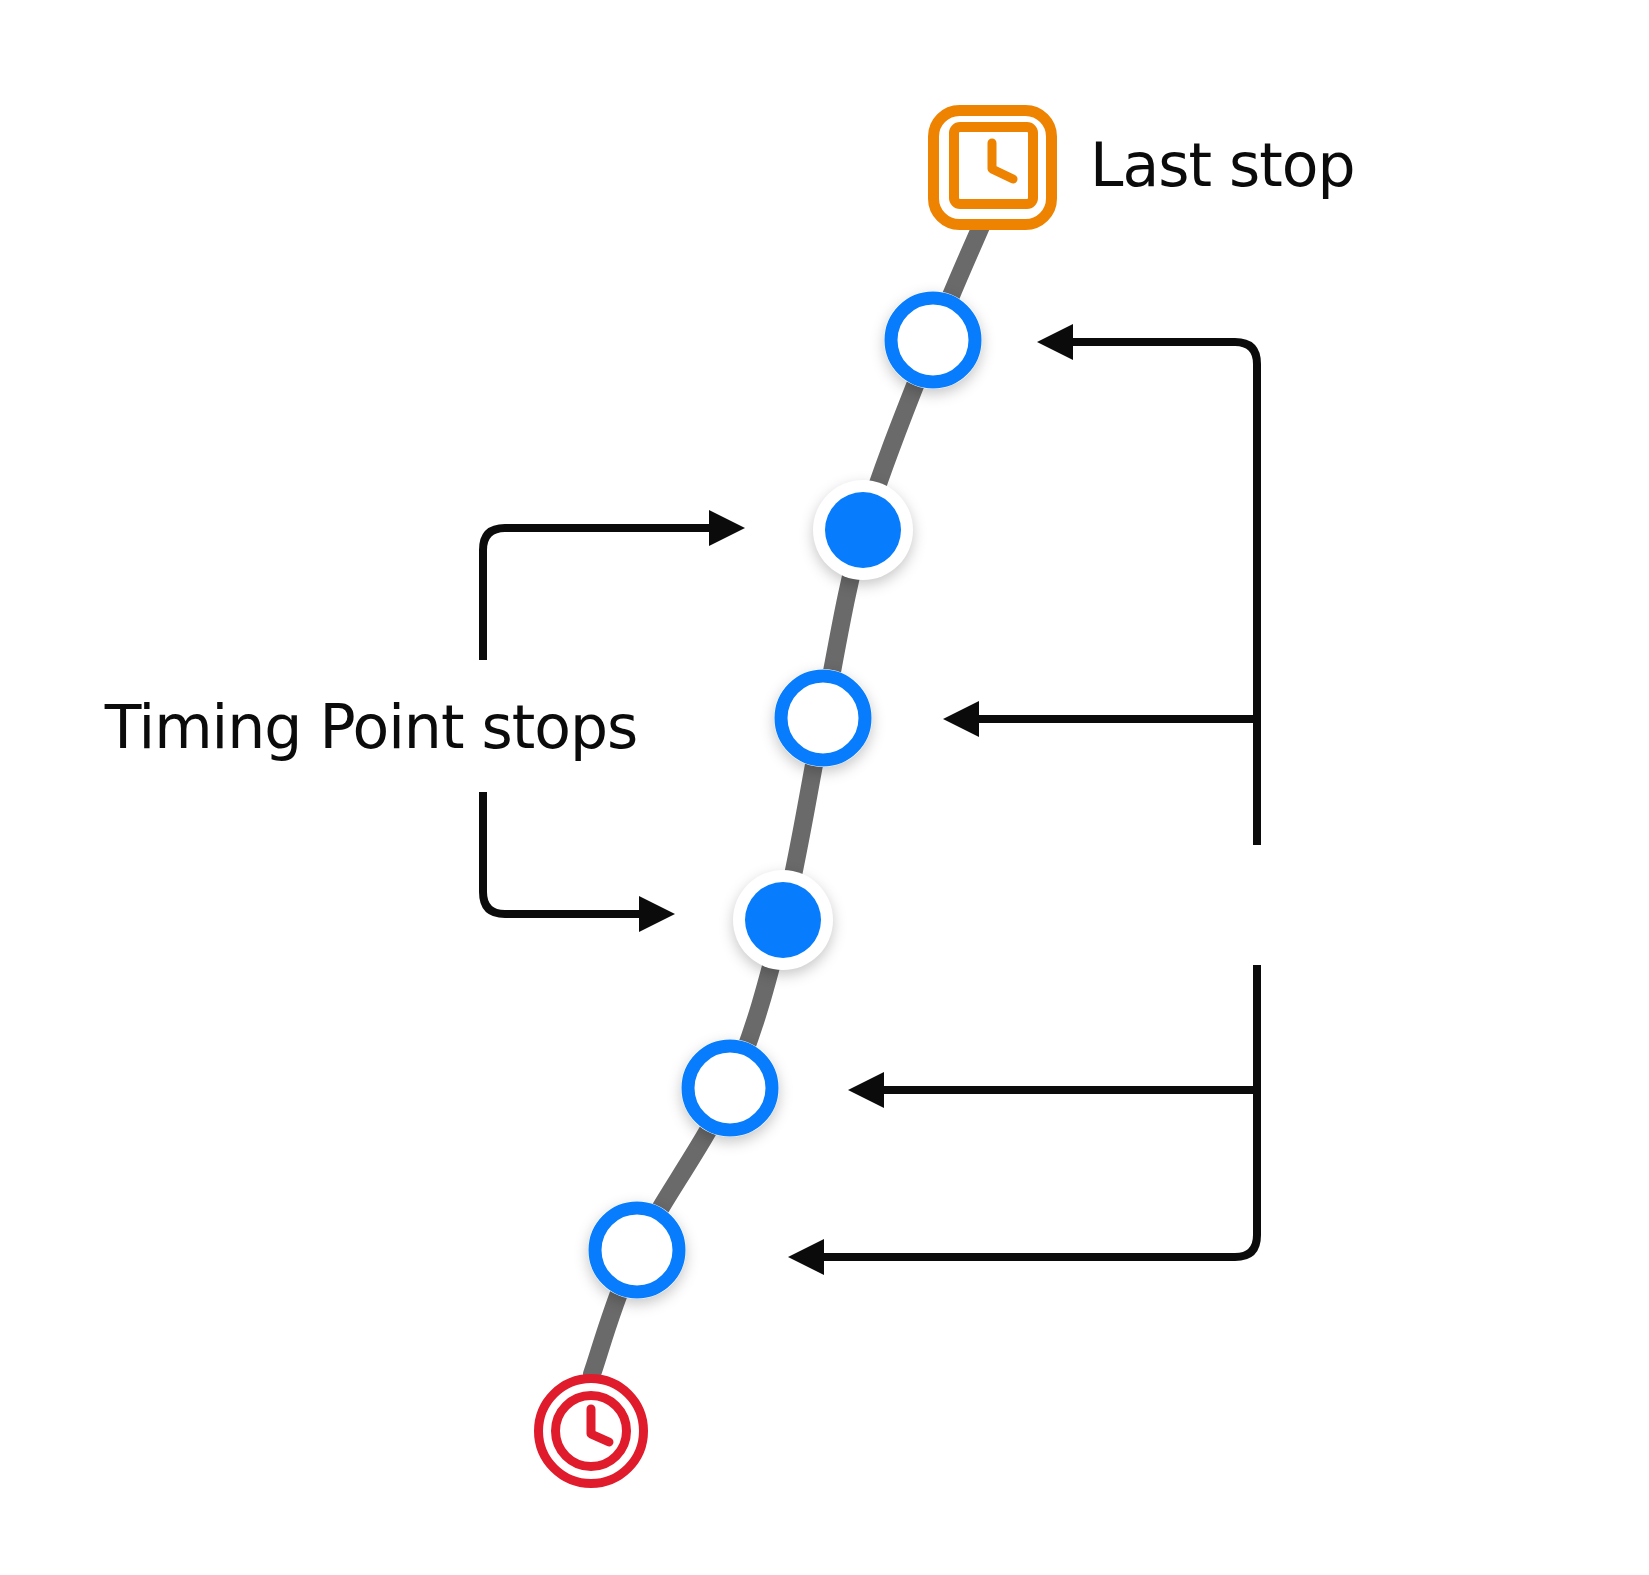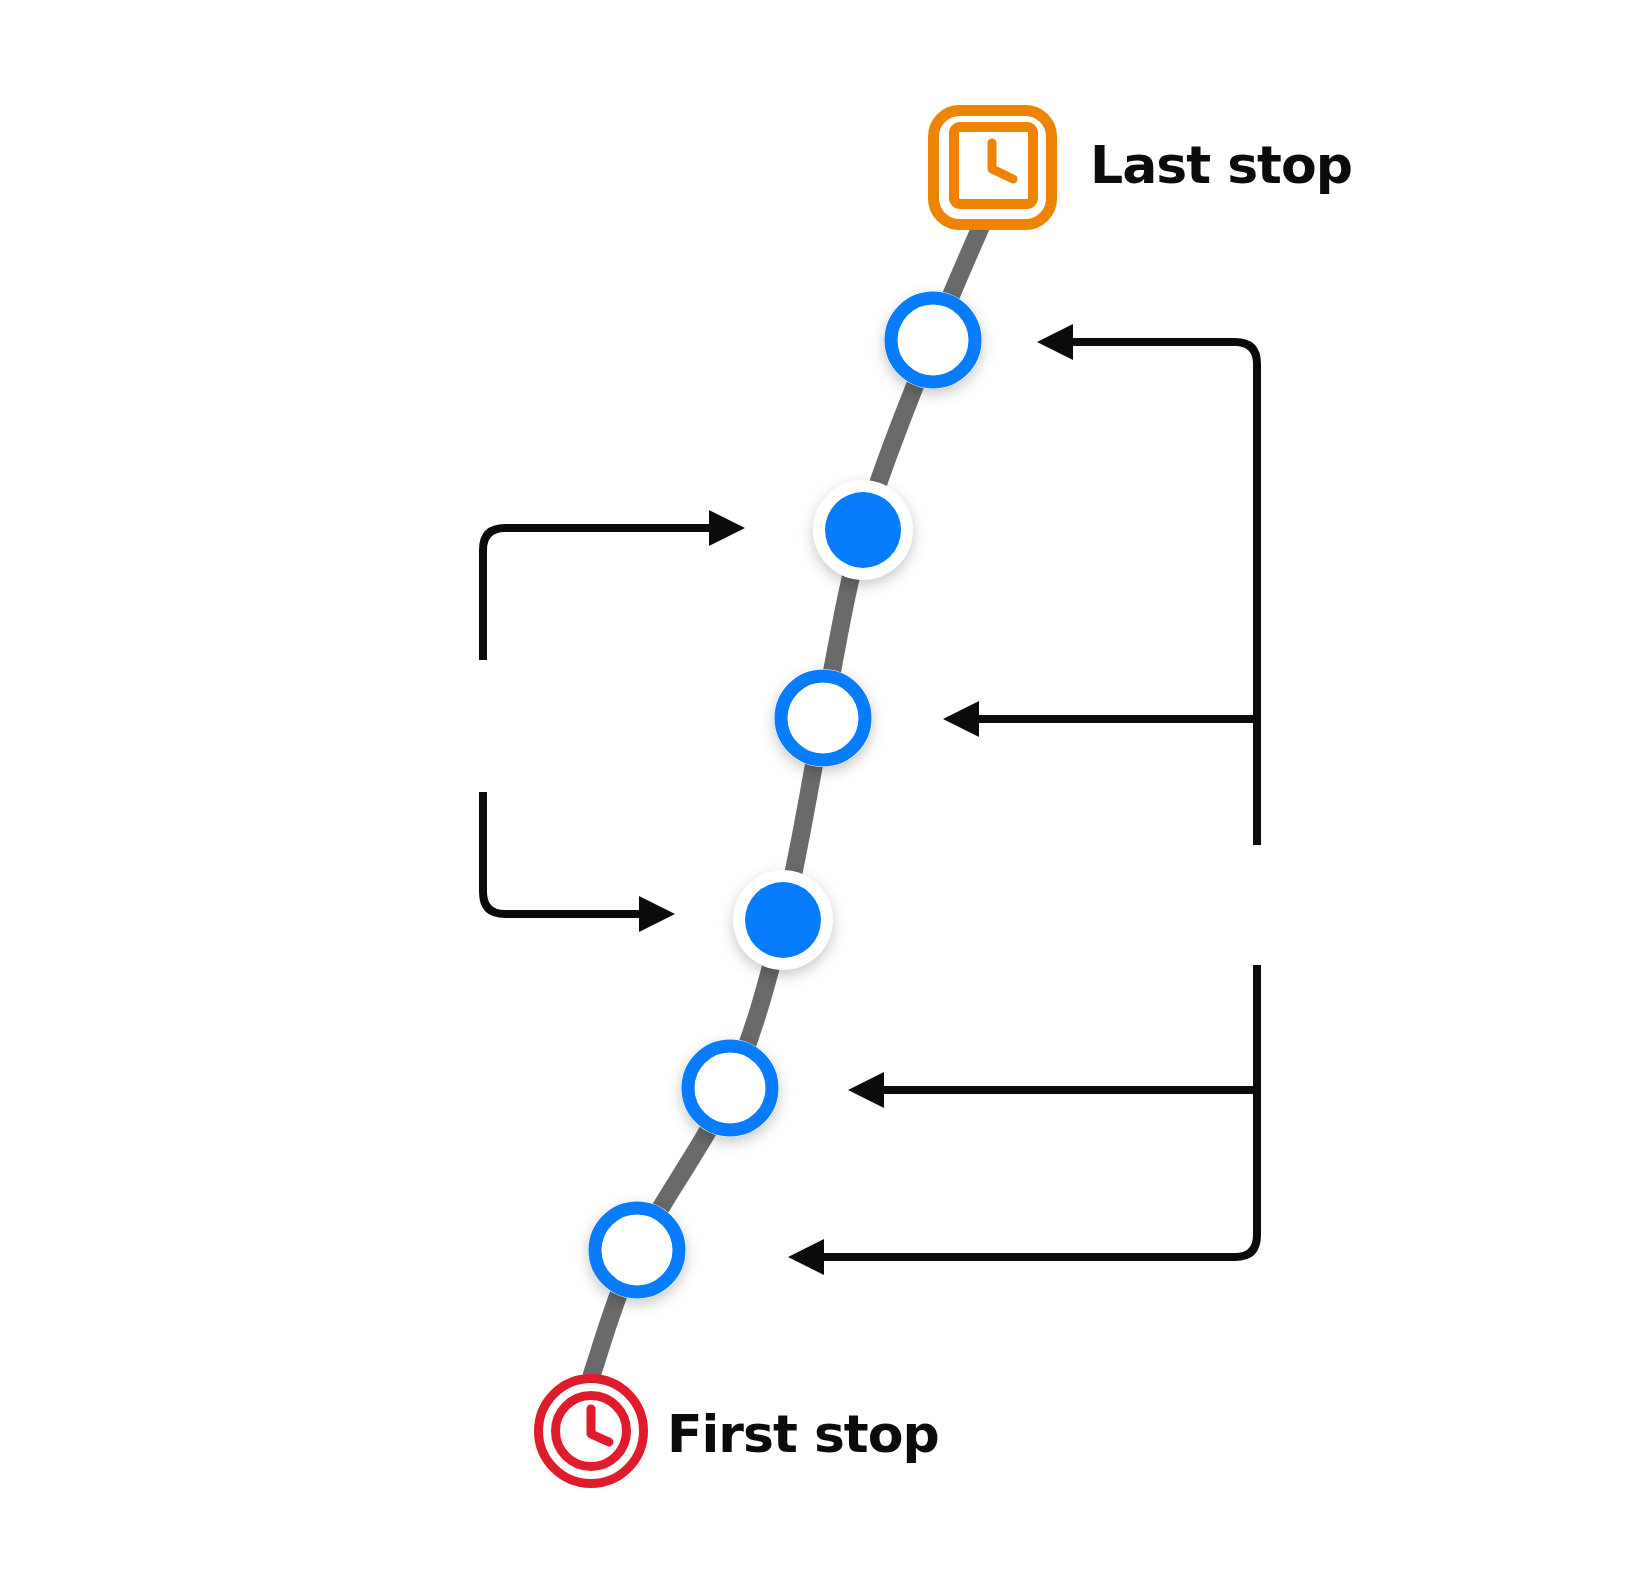--- a/index.html
+++ b/index.html
@@ -55,22 +55,22 @@
     stroke-linejoin: round;
   }
   .icon-first {
     stroke: var(--c-first-stop-red, #e01b2c);
     fill: none;
     stroke-linecap: round;
     stroke-linejoin: round;
   }
   .label {
     position: absolute;
-    font-weight: bold;
-    font-size: 52px;
+    font-weight: normal;
+    font-size: 60px;
     letter-spacing: -1px;
     color: var(--c-text-black, #0b0b0b);
     white-space: nowrap;
     transform: translate(0, -50%);
   }
   .label.centered {
     transform: translate(-50%, -50%);
   }
 </style>
 </head>
@@ -140,17 +140,17 @@
 
     <g class="icon-first">
       <circle cx="591" cy="1431" r="52.5" stroke-width="9" fill="#ffffff"></circle>
       <circle cx="591" cy="1431" r="35.5" stroke-width="9" fill="#ffffff"></circle>
       <path d="M591,1409 L591,1434 L609,1442" stroke-width="9"></path>
     </g>
   </svg>
 
   <div class="label" style="left:1090px; top:165px;">Last stop</div>
 
-  <div class="label" style="left:667px; top:1434px;">First stop</div>
 
+  <div class="label centered" style="left:371px; top:727px;">Timing Point stops</div>
 
 
 </div>
 
 </body></html>

